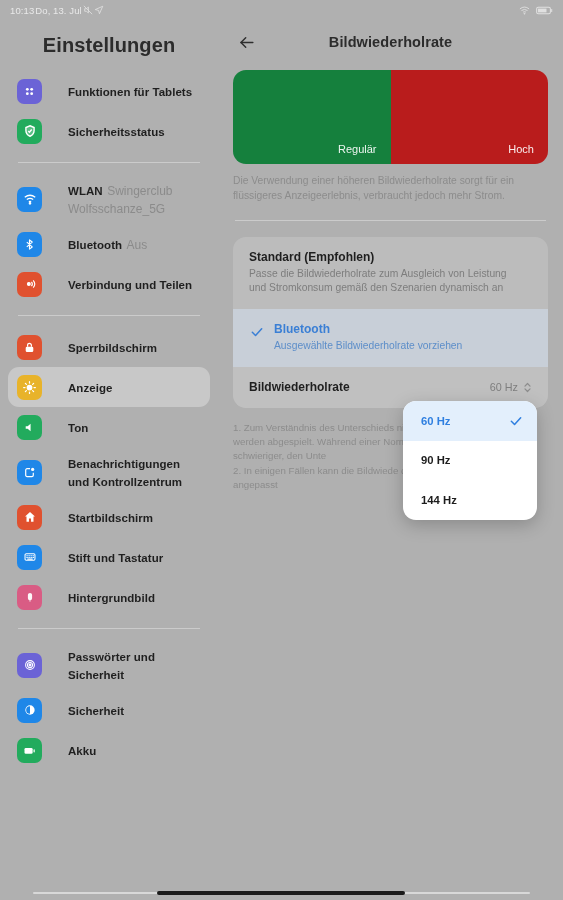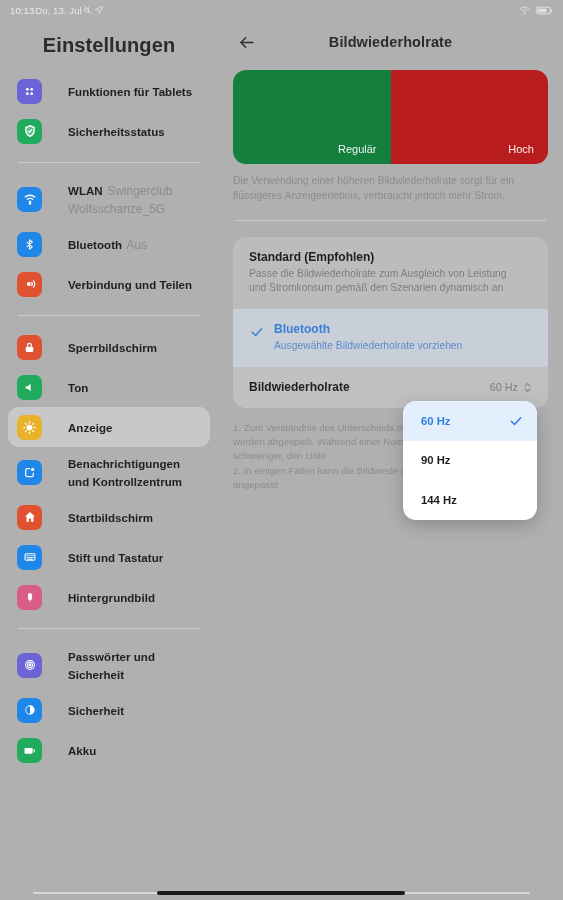--- a/index.html
+++ b/index.html
@@ -407,39 +407,39 @@
         <span class="nav-icon" style="background:#e0512f">
           <svg width="13" height="13" viewBox="0 0 24 24" fill="none" stroke="currentColor" stroke-width="2.2">
             <rect x="5" y="10.5" width="14" height="10" rx="2.4" fill="currentColor" stroke="none"></rect>
             <path d="M8.5 10.5V8a3.5 3.5 0 0 1 7 0v2.5"></path>
           </svg>
         </span>
         <span class="nav-text">
           <span class="nav-label">Sperrbildschirm</span>
         </span>
       </div>
-      <div class="nav-item">
-        <span class="nav-icon" style="background:#22ab5d">
-          <svg width="13" height="13" viewBox="0 0 24 24" fill="currentColor">
-            <path d="M5 9.5h3.6L14 5v14l-5.4-4.5H5z"></path>
-          </svg>
-        </span>
-        <span class="nav-text">
-          <span class="nav-label">Ton</span>
-        </span>
-      </div>
       <div class="nav-item selected">
         <span class="nav-icon" style="background:#e8b32a">
           <svg width="15" height="15" viewBox="0 0 24 24" fill="none" stroke="currentColor" stroke-width="2" stroke-linecap="round">
             <circle cx="12" cy="12" r="3.6" fill="currentColor"></circle>
             <path d="M12 2.6v2.2M12 19.2v2.2M2.6 12h2.2M19.2 12h2.2M5.4 5.4l1.6 1.6M17 17l1.6 1.6M18.6 5.4L17 7M7 17l-1.6 1.6"></path>
           </svg>
         </span>
         <span class="nav-text">
           <span class="nav-label">Anzeige</span>
+        </span>
+      </div>
+      <div class="nav-item">
+        <span class="nav-icon" style="background:#22ab5d">
+          <svg width="13" height="13" viewBox="0 0 24 24" fill="currentColor">
+            <path d="M5 9.5h3.6L14 5v14l-5.4-4.5H5z"></path>
+          </svg>
+        </span>
+        <span class="nav-text">
+          <span class="nav-label">Ton</span>
         </span>
       </div>
       <div class="nav-item">
         <span class="nav-icon" style="background:#1f87e8">
           <svg width="13" height="13" viewBox="0 0 24 24" fill="none" stroke="currentColor" stroke-width="2.2">
             <path d="M19 12.5V17a2.5 2.5 0 0 1-2.5 2.5h-9A2.5 2.5 0 0 1 5 17V7.5A2.5 2.5 0 0 1 7.5 5H13"></path>
             <circle cx="17.8" cy="6.4" r="3" fill="currentColor" stroke="none"></circle>
           </svg>
         </span>
         <span class="nav-text">

